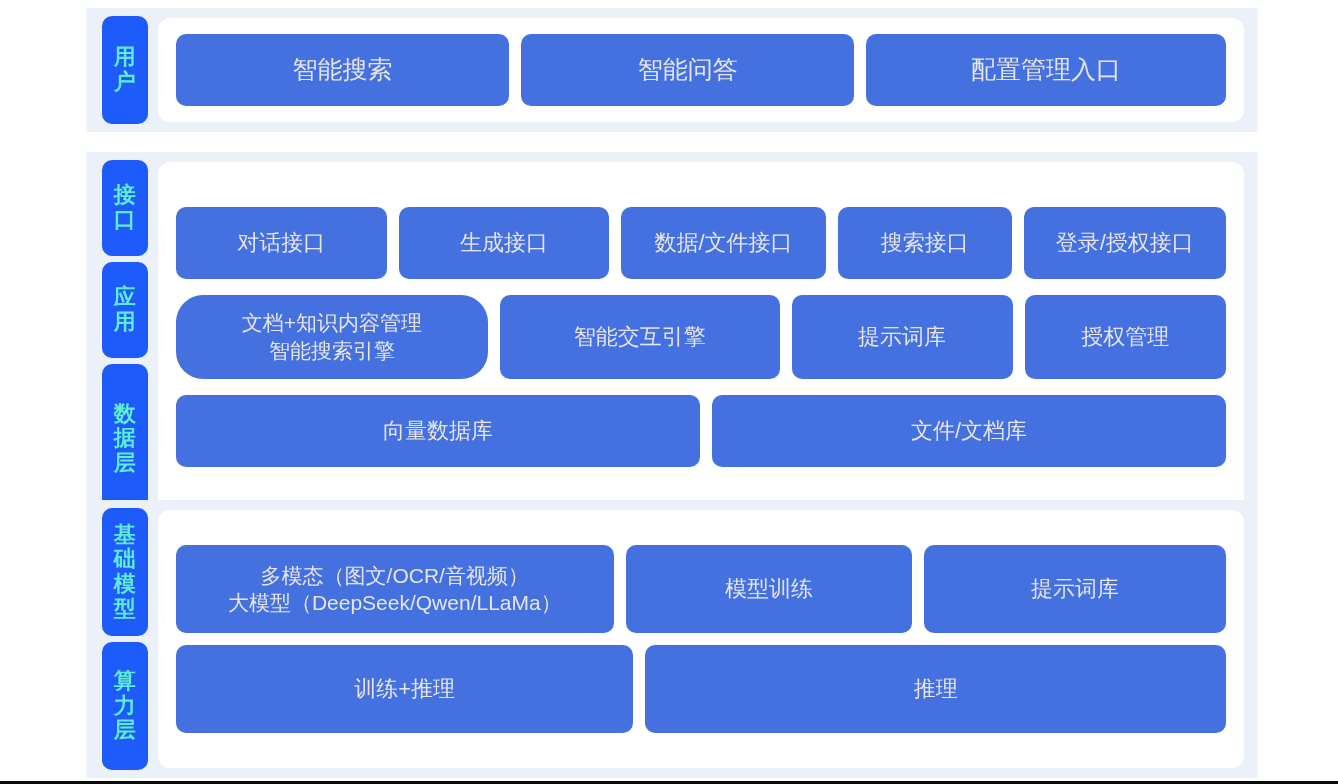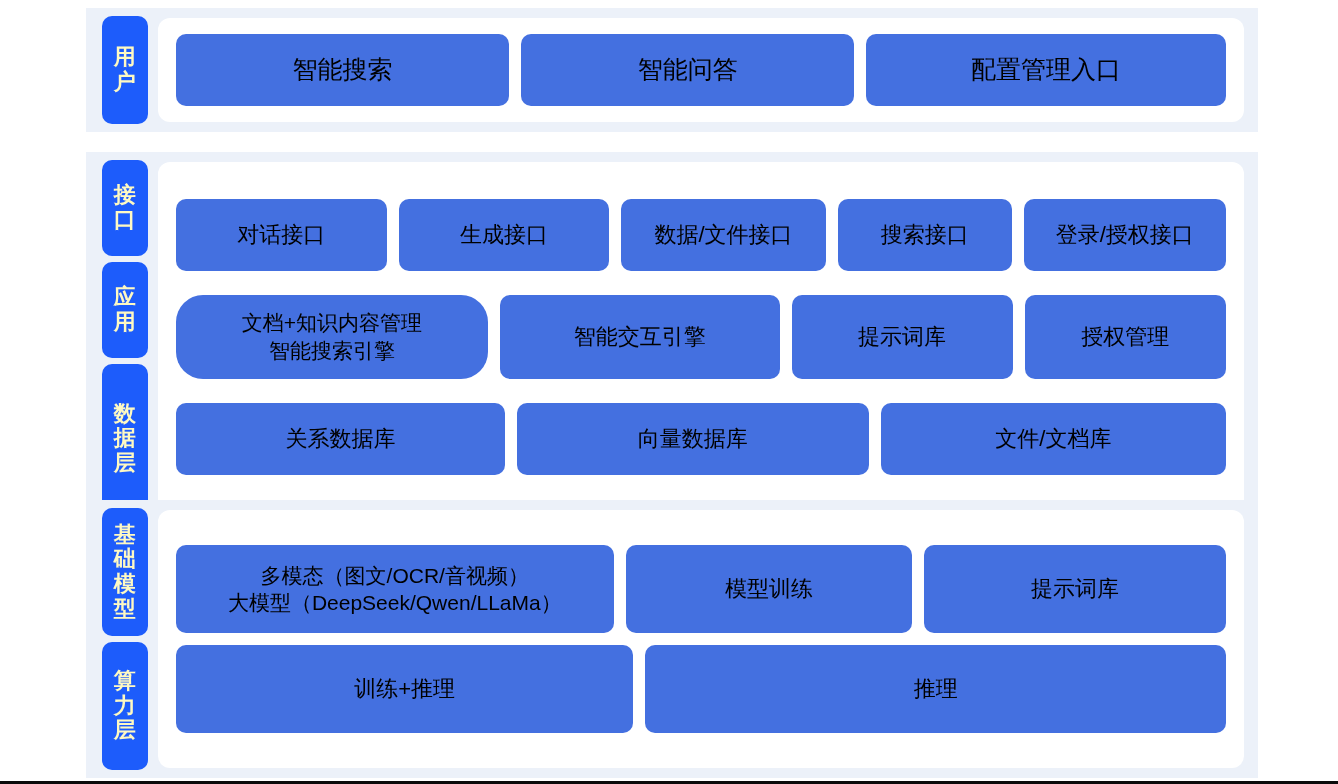--- a/index.html
+++ b/index.html
@@ -43,21 +43,21 @@
     width: 62px;
     flex: 0 0 62px;
     padding: 8px 0 8px 16px;
     box-sizing: border-box;
     display: flex;
     flex-direction: column;
     gap: 6px;
   }
   .side-label {
     background: #1d5cfb;
-    color: #fef9c3;
+    color: #5eead4;
     border-radius: 10px;
     width: 46px;
     display: flex;
     align-items: center;
     justify-content: center;
     font-size: 22px;
     font-weight: bold;
     line-height: 1.12;
     letter-spacing: 0.5px;
     writing-mode: horizontal-tb;
@@ -86,39 +86,39 @@
 
   
   .row {
     display: flex;
     flex-direction: row;
     gap: 12px;
     align-items: stretch;
   }
   .node {
     background: #4470e0;
-    color: #000000;
+    color: #e5e5e5;
     border-radius: 10px;
     display: flex;
     align-items: center;
     justify-content: center;
     text-align: center;
     font-size: 22px;
     line-height: 1.25;
     padding: 6px 0;
     box-sizing: border-box;
     white-space: pre-line;
   }
 
   
   .band-top .card { padding: 12px 18px; }
   .band-top .node { height: 72px; flex: 1 1 0; font-size: 25px; }
 
   
-  .band-middle .card { gap: 24px; padding: 12px 18px; }
+  .band-middle .card { gap: 16px; padding: 12px 18px; }
   .row-interface .node { height: 72px; font-size: 22px; }
   .row-app .node       { height: 84px; font-size: 22px; }
   .row-data .node      { height: 72px; font-size: 22px; }
 
   
   .band-bottom .card { gap: 12px; padding: 14px 18px; }
   .row-model .node  { height: 88px; font-size: 22px; }
   .row-compute .node{ height: 88px; font-size: 22px; }
 
   .node.multiline {
@@ -179,21 +179,20 @@
 
       <div class="row row-app">
         <div class="node multiline" style="flex:1.44 1 0;border-radius:27px;">文档+知识内容管理
 智能搜索引擎</div>
         <div class="node" style="flex:1.29 1 0;">智能交互引擎</div>
         <div class="node" style="flex:1.02 1 0;">提示词库</div>
         <div class="node" style="flex:0.93 1 0;">授权管理</div>
       </div>
 
       <div class="row row-data">
-        <div class="node" style="flex:1.0 1 0;">关系数据库</div>
         <div class="node" style="flex:1.07 1 0;">向量数据库</div>
         <div class="node" style="flex:1.05 1 0;">文件/文档库</div>
       </div>
 
     </div>
   </div>
 
   <div class="band band-bottom">
     <div class="label-col">
       <div class="side-label" style="flex:0 0 128px;">

